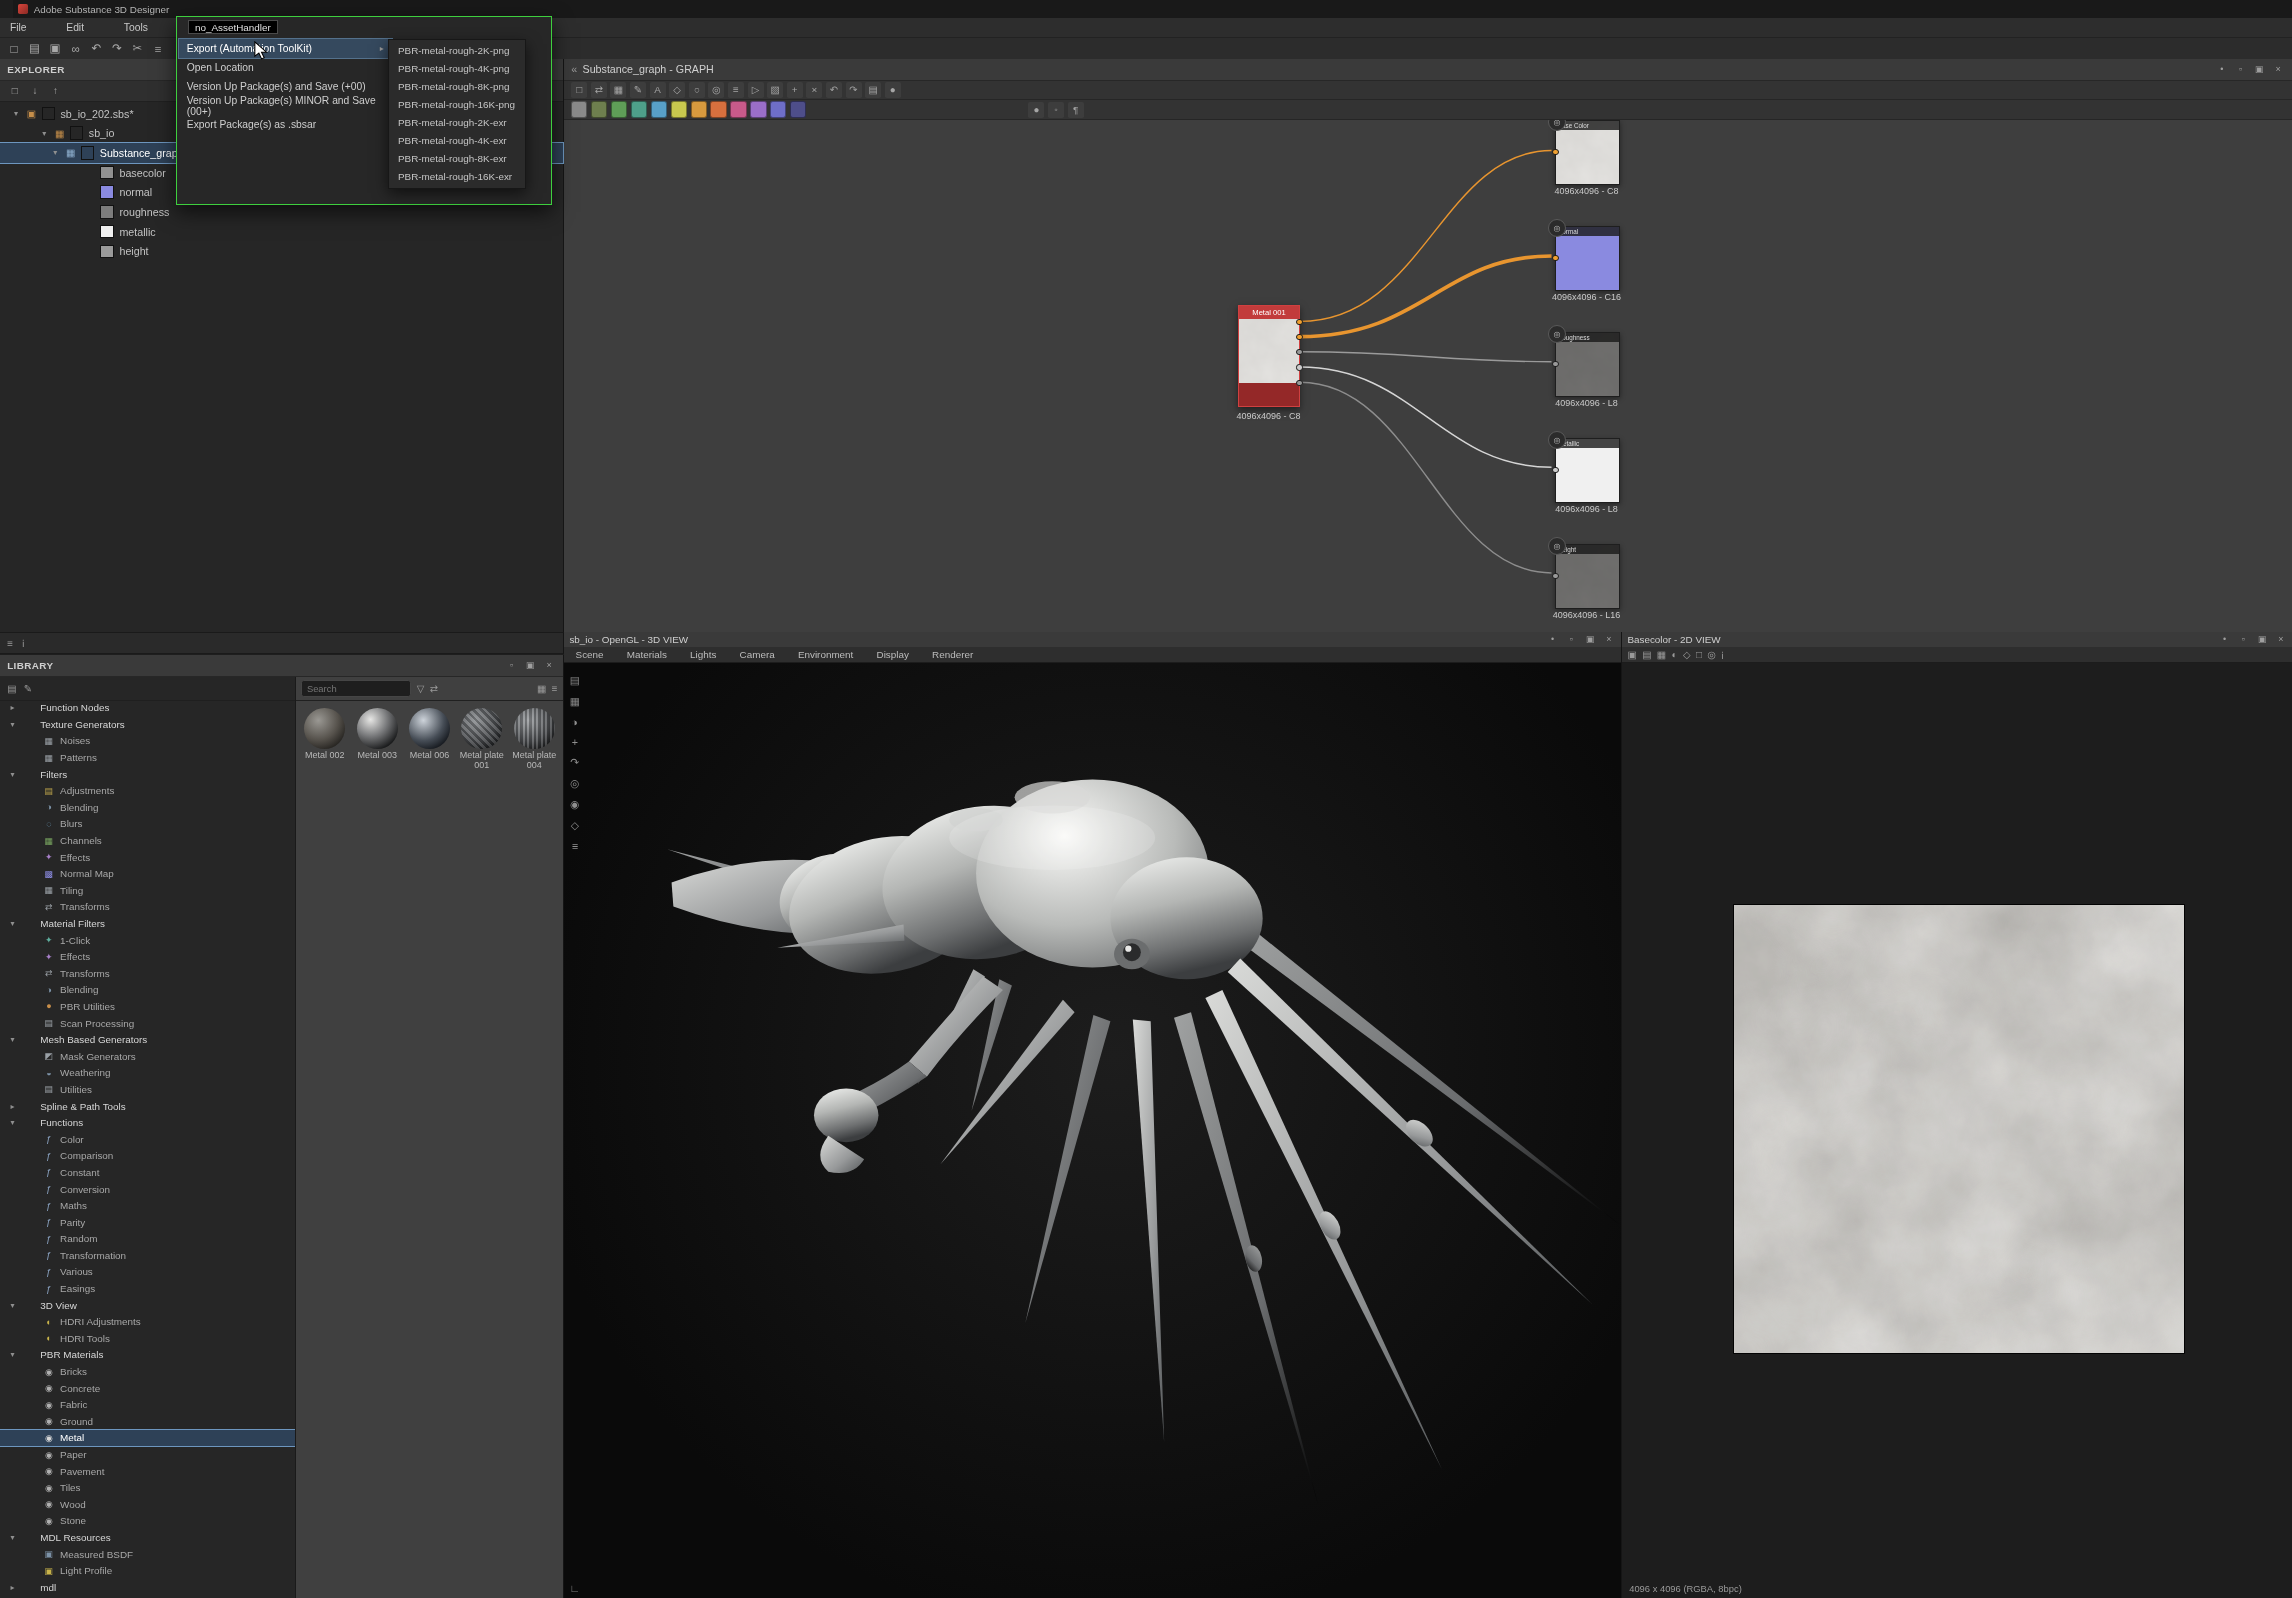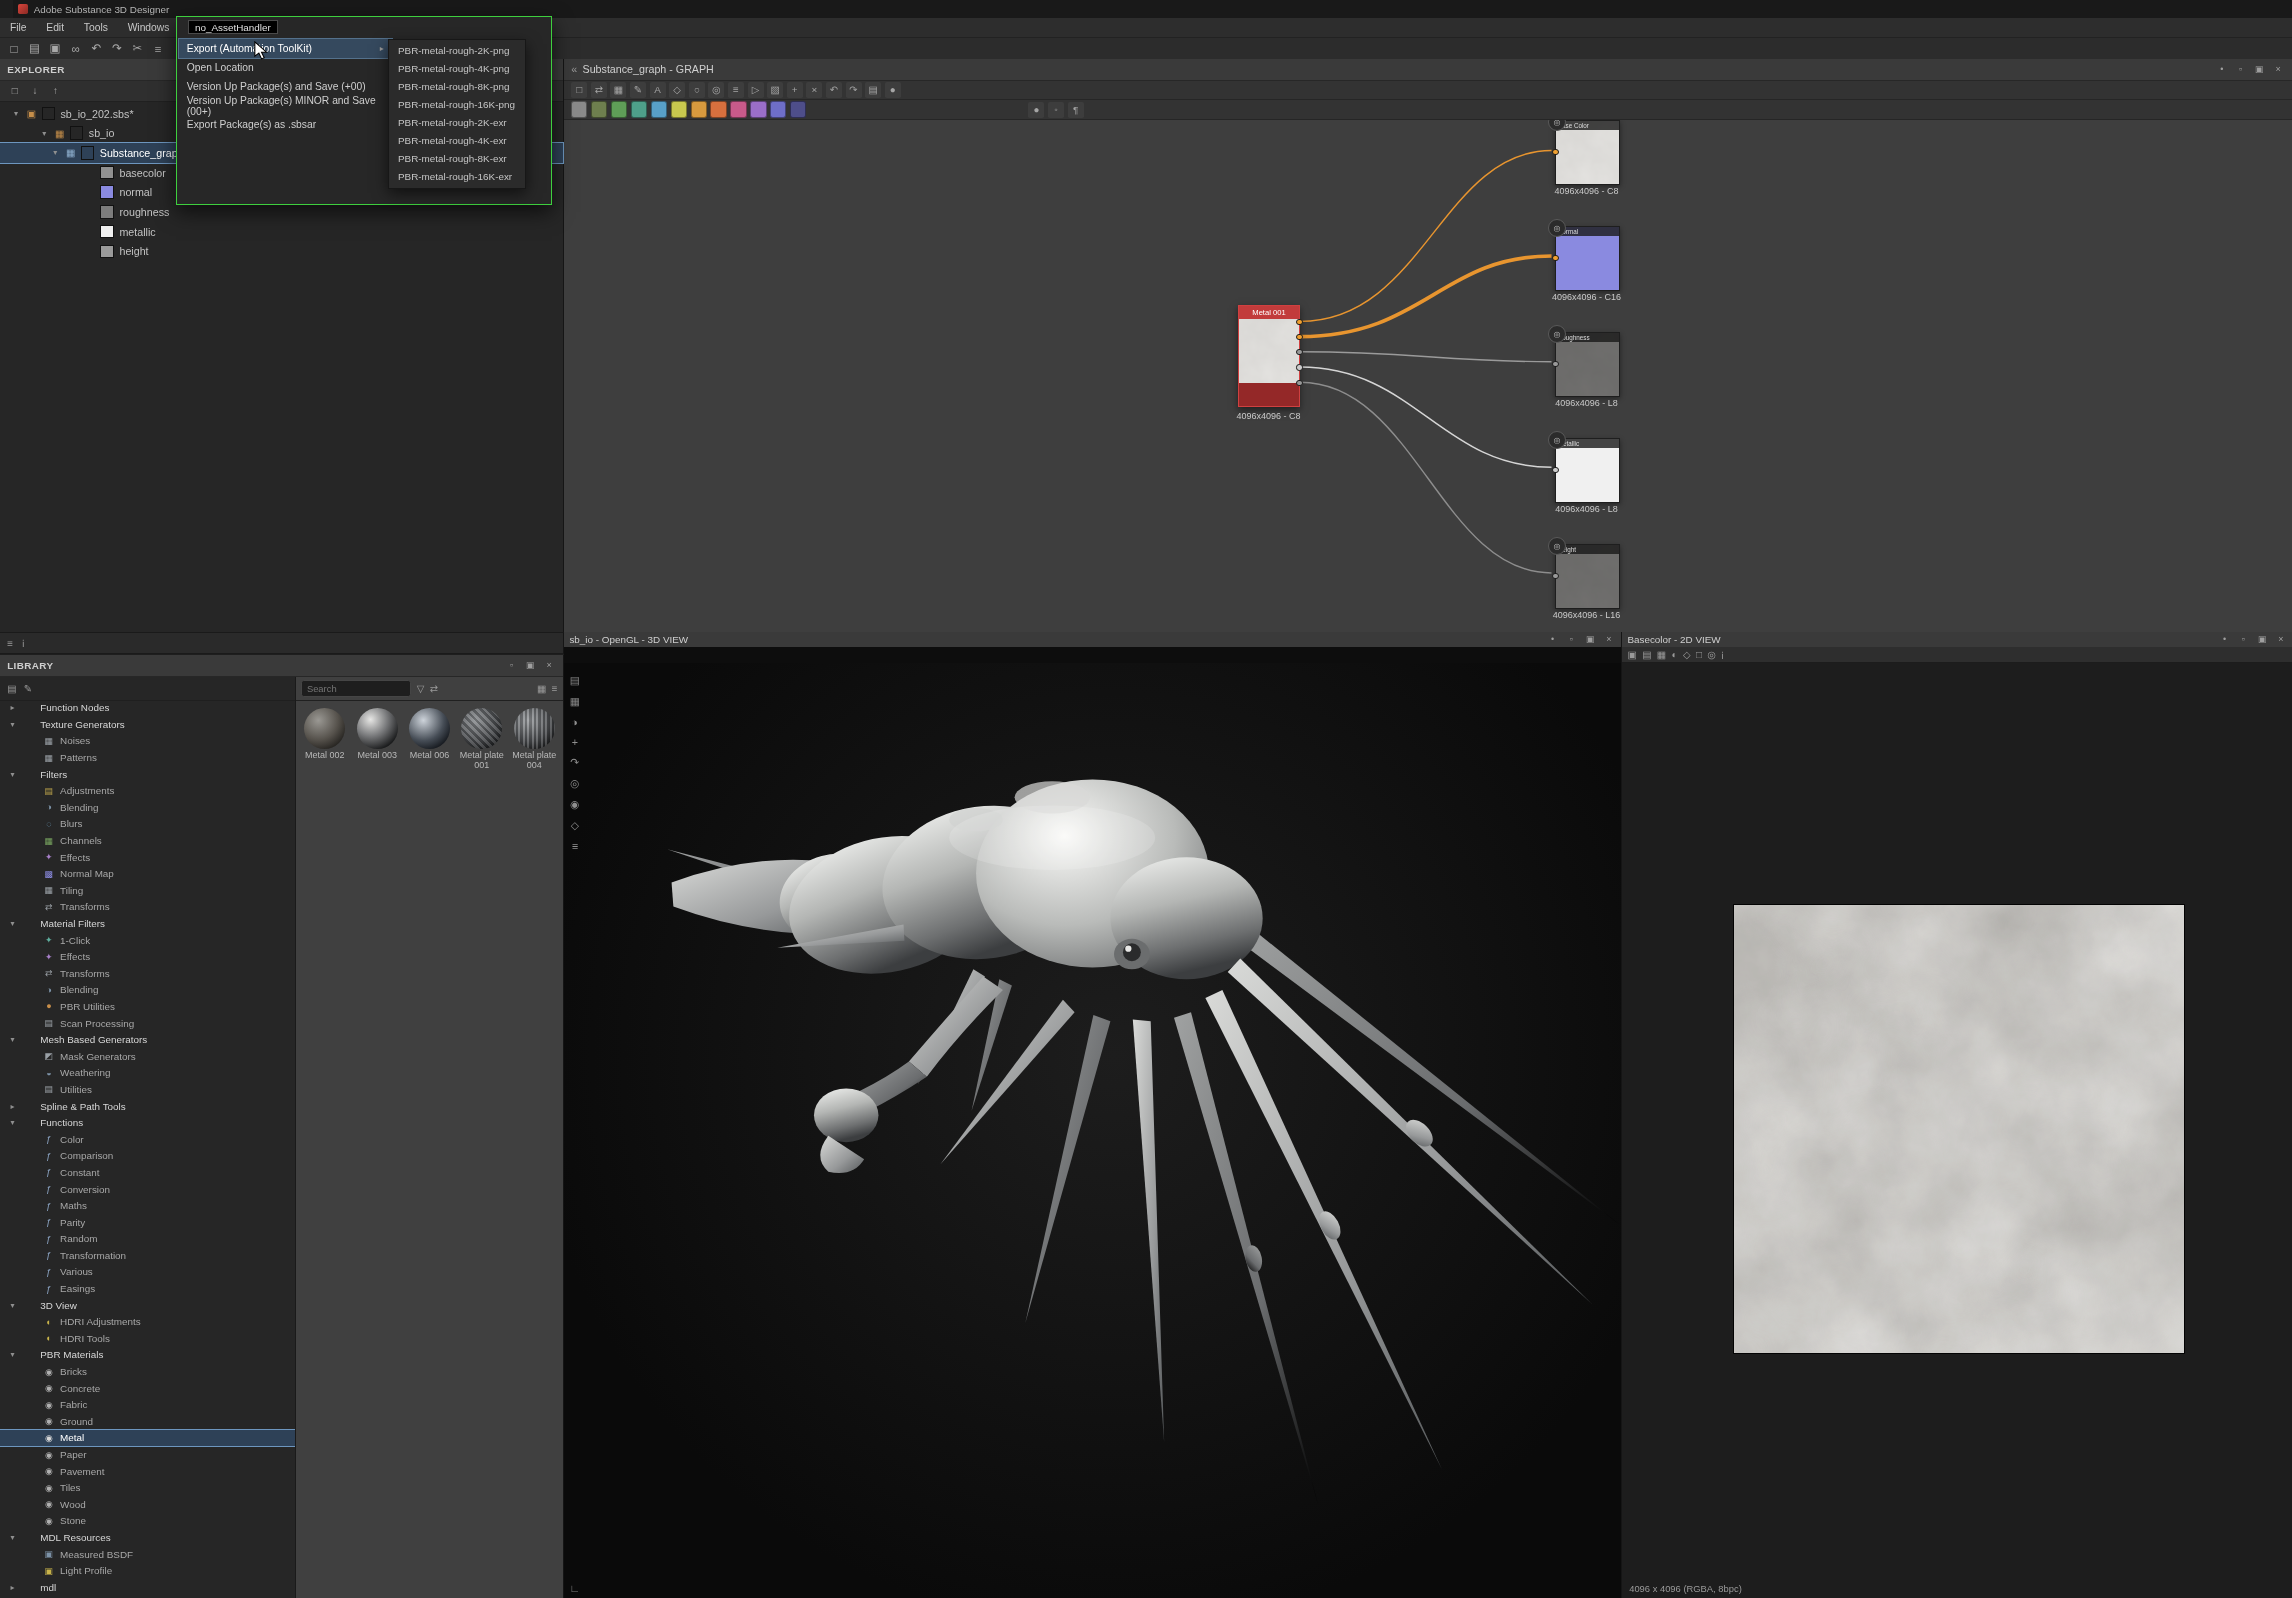--- a/index.html
+++ b/index.html
@@ -1,21 +1,21 @@
 <!DOCTYPE html>
 <html style="--accent: #f0a030; --selection: #6d96bf; --annotation: #3ecf3e; --normal-map: #8a8ae0; --node-red: #c23b3b; --node-red-dark: #942828;font-size:14.3px"><head>
 <meta charset="utf-8">
 <style>
   html,body{margin:0;padding:0;background:#111;}
   #app{position:relative;width:2293px;height:1599px;overflow:hidden;background:#1e1e1e;
        font-family:"Liberation Sans",sans-serif;color:#c8c8c8;-webkit-font-smoothing:antialiased;}
   
   .titlebar{position:absolute;left:13px;top:0;width:100%;height:18px;background:#191919;display:flex;align-items:center;gap:5.4px;padding-left:5.4px;box-sizing:border-box;font-size:9.9px;color:#b5b5b5;}
   .app-logo{width:9.9px;height:9.9px;background:linear-gradient(135deg,#d9453c,#8a2a24);border-radius:1.8px;}
-  .menubar{position:absolute;left:0;top:18px;width:100%;height:19.7px;background:#2d2d2d;display:flex;align-items:center;font-size:10.3px;border-bottom:0.9px solid #222;box-sizing:border-box;}
+  .menubar{position:absolute;left:0;top:18px;width:100%;height:19.7px;background:#2d2d2d;display:flex;align-items:center;font-size:10.3px;border-bottom:0.9px solid #222;box-sizing:border-box;gap:20px;}
   .menu-item{padding:0 9.9px;height:100%;display:flex;align-items:center;color:#c8c8c8;}
   .main-toolbar{position:absolute;left:0;top:38px;width:100%;height:21.5px;background:#2c2c2c;display:flex;align-items:center;gap:3.6px;padding-left:5.4px;box-sizing:border-box;border-bottom:0.9px solid #1a1a1a;}
   .tbi{width:17px;height:17px;display:flex;align-items:center;justify-content:center;font-size:11.6px;color:#a9a9a9;border-radius:1.8px;}
   
   .phead{height:21.5px;background:#3a3a3a;display:flex;align-items:center;padding:0 7.2px;font-size:10.7px;color:#cfcfcf;border-bottom:0.9px solid #272727;box-sizing:border-box;gap:5.4px;}
   .phead .spacer{flex:1;}
   .winbtn{width:13.4px;height:13.4px;display:flex;align-items:center;justify-content:center;font-size:9px;color:#9f9f9f;}
   
   .explorer{position:absolute;left:0;top:59px;width:564px;height:573px;background:#262626;border-right:0.9px solid #151515;box-sizing:border-box;}
   .explorer-toolbar{height:20.6px;background:#2f2f2f;display:flex;align-items:center;gap:5.4px;padding-left:7.2px;border-bottom:0.9px solid #202020;}
@@ -857,20 +857,37 @@
 
         <span class="winbtn">•</span>
 
         <span class="winbtn">▫</span>
 
         <span class="winbtn">▣</span>
 
         <span class="winbtn">×</span>
 
     </div>
+    <div class="v3-menu">
+
+        <span class="mi">Scene</span>
+
+        <span class="mi">Materials</span>
+
+        <span class="mi">Lights</span>
+
+        <span class="mi">Camera</span>
+
+        <span class="mi">Environment</span>
+
+        <span class="mi">Display</span>
+
+        <span class="mi">Renderer</span>
+
+    </div>
     <div class="v3-canvas">
       <div class="v3-strip">
 
           <span class="v3i">▤</span>
 
           <span class="v3i">▦</span>
 
           <span class="v3i">◑</span>
 
           <span class="v3i">+</span>

